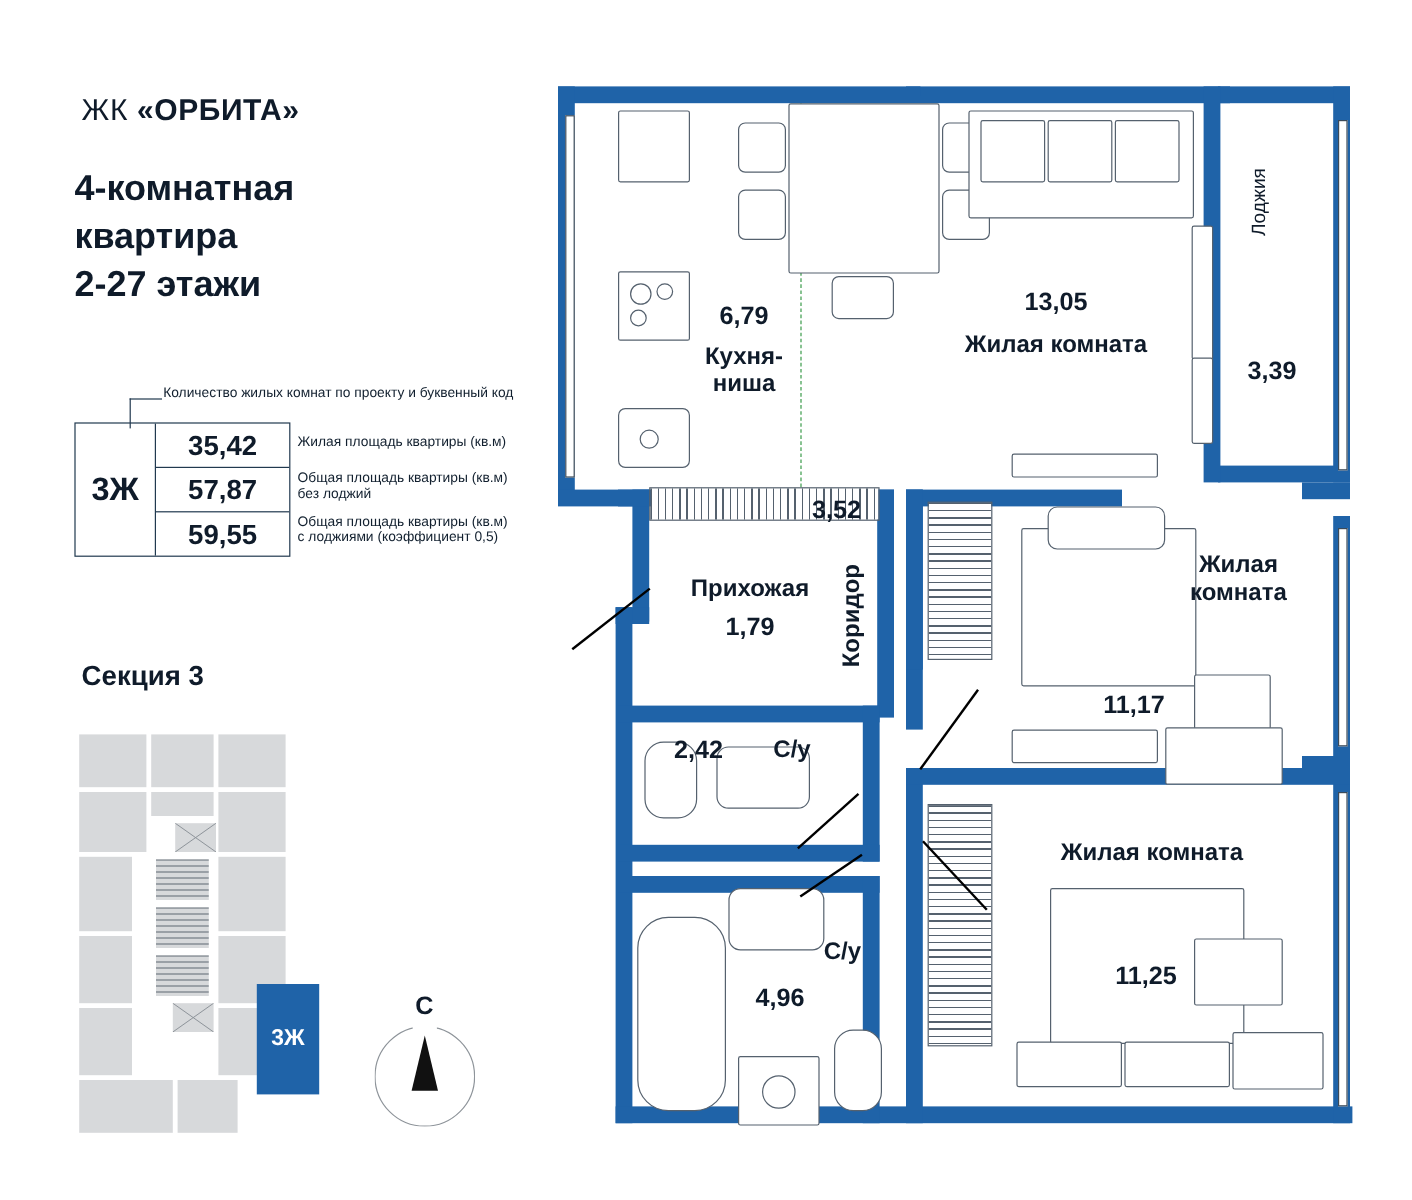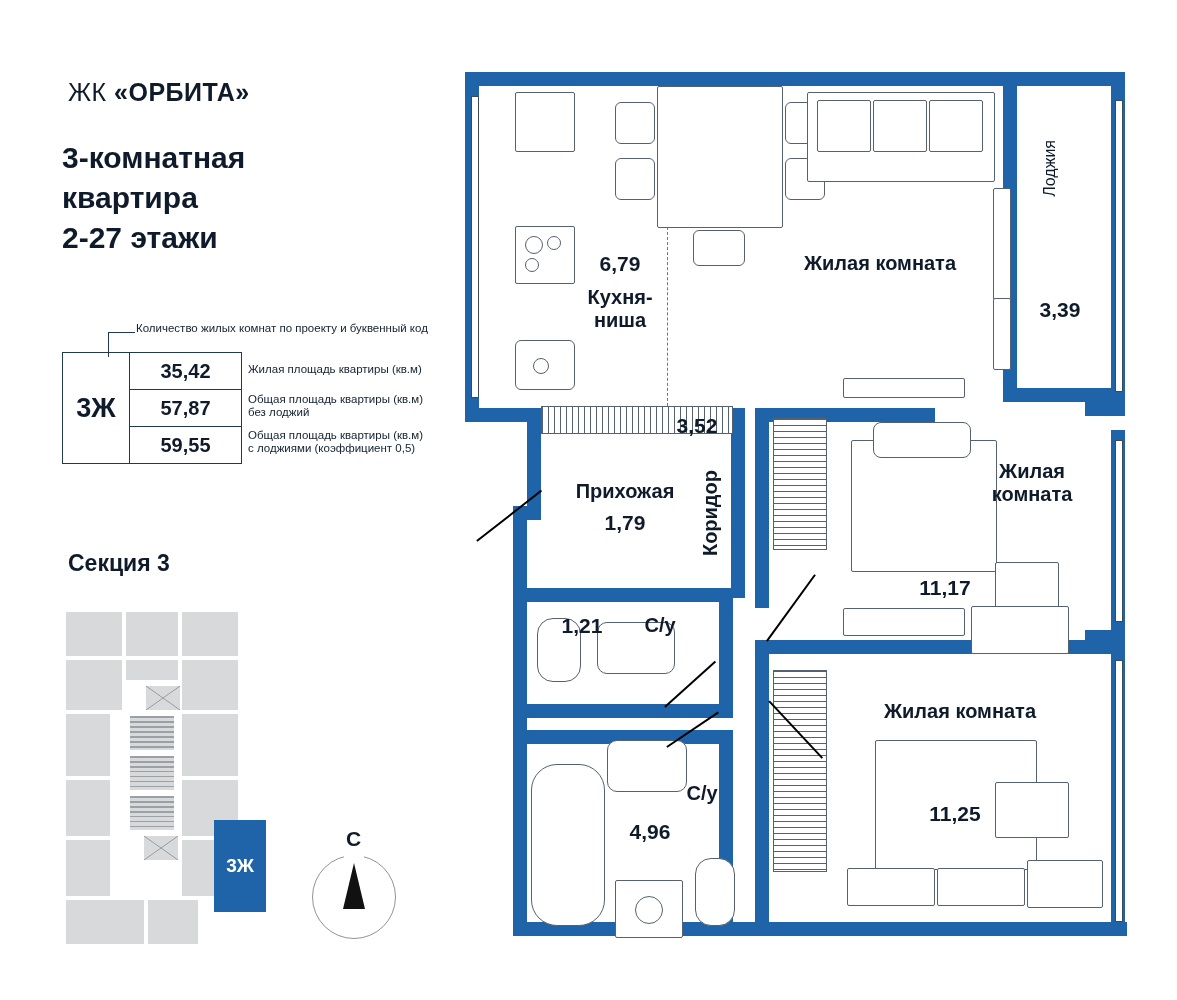--- a/index.html
+++ b/index.html
@@ -13,21 +13,21 @@
 
   .title{position:absolute;left:62px;top:126px;font-size:30px;font-weight:700;line-height:1.33;}
 
   
   .spec-wrap{position:absolute;left:62px;top:318px;width:390px;}
   .spec-caption{position:absolute;left:74px;top:-8px;font-size:11.5px;color:#12202f;white-space:nowrap;}
   .spec-caption-line{position:absolute;left:46px;top:2px;width:26px;height:24px;border-left:1px solid #21394f;border-top:1px solid #21394f;}
   .spec-table{position:absolute;left:0;top:22px;width:178px;border:1.6px solid #21394f;display:flex;}
   .spec-code{width:66px;border-right:1.6px solid #21394f;display:flex;align-items:center;justify-content:center;font-size:27px;font-weight:700;}
   .spec-rows{flex:1;}
-  .spec-row{height:36px;display:flex;align-items:center;justify-content:center;font-size:20px;font-weight:700;border-bottom:1.6px solid #21394f;}
+  .spec-row{height:36px;display:flex;align-items:center;justify-content:center;font-size:23px;font-weight:700;border-bottom:1.6px solid #21394f;}
   .spec-row:last-child{border-bottom:none;}
   .spec-notes{position:absolute;left:186px;top:22px;width:210px;}
   .spec-note{height:36px;display:flex;align-items:center;font-size:11.5px;line-height:1.15;color:#12202f;}
   .spec-note span{display:block;}
 
   
   .section-title{position:absolute;left:68px;top:538px;font-size:23px;font-weight:700;}
   .mini{position:absolute;left:66px;top:592px;width:200px;height:340px;}
   .mini i{position:absolute;background:#d7d9db;display:block;}
   .mini .hatch{position:absolute;background:
@@ -64,21 +64,21 @@
 </head>
 <body>
 
 <div class="left">
 
   <div class="brand">
     <span>ЖК </span><b>«ОРБИТА»</b>
   </div>
 
   <div class="title">
-    <div>3-комнатная</div>
+    <div>4-комнатная</div>
     <div>квартира</div>
     <div>2-27 этажи</div>
   </div>
 
   <div class="spec-wrap">
     <div class="spec-caption-line"></div>
     <div class="spec-caption">Количество жилых комнат по проекту и буквенный код</div>
 
     <div class="spec-table">
       <div class="spec-code">3Ж</div>
@@ -248,35 +248,36 @@
   <div class="lead" style="left:312px;top:600px;width:82px;transform:rotate(-54deg)"></div>
   <div class="lead" style="left:314px;top:660px;width:78px;transform:rotate(47deg)"></div>
 
   <div class="lbl" style="left:100px;top:212px;width:130px">
     <div class="num">6,79</div>
     <div class="nm" style="margin-top:10px">Кухня-</div>
     <div class="nm">ниша</div>
   </div>
 
   <div class="lbl" style="left:300px;top:200px;width:250px">
+    <div class="num">13,05</div>
     <div class="nm" style="margin-top:12px">Жилая комната</div>
   </div>
 
   <div class="lbl vert" style="left:586px;top:100px;width:30px">Лоджия</div>
   <div class="lbl num" style="left:560px;top:258px;width:90px">3,39</div>
 
   <div class="lbl num" style="left:192px;top:374px;width:100px">3,52</div>
   <div class="lbl nm vert" style="left:244px;top:430px;width:28px">Коридор</div>
 
   <div class="lbl" style="left:70px;top:440px;width:200px">
     <div class="nm">Прихожая</div>
     <div class="num" style="margin-top:8px">1,79</div>
   </div>
 
-  <div class="lbl num" style="left:82px;top:574px;width:90px">1,21</div>
+  <div class="lbl num" style="left:82px;top:574px;width:90px">2,42</div>
   <div class="lbl nm" style="left:170px;top:574px;width:70px">С/у</div>
 
   <div class="lbl nm" style="left:212px;top:742px;width:70px">С/у</div>
   <div class="lbl num" style="left:150px;top:780px;width:90px">4,96</div>
 
   <div class="lbl" style="left:492px;top:420px;width:170px">
     <div class="nm">Жилая</div>
     <div class="nm">комната</div>
   </div>
   <div class="lbl num" style="left:400px;top:536px;width:180px">11,17</div>

